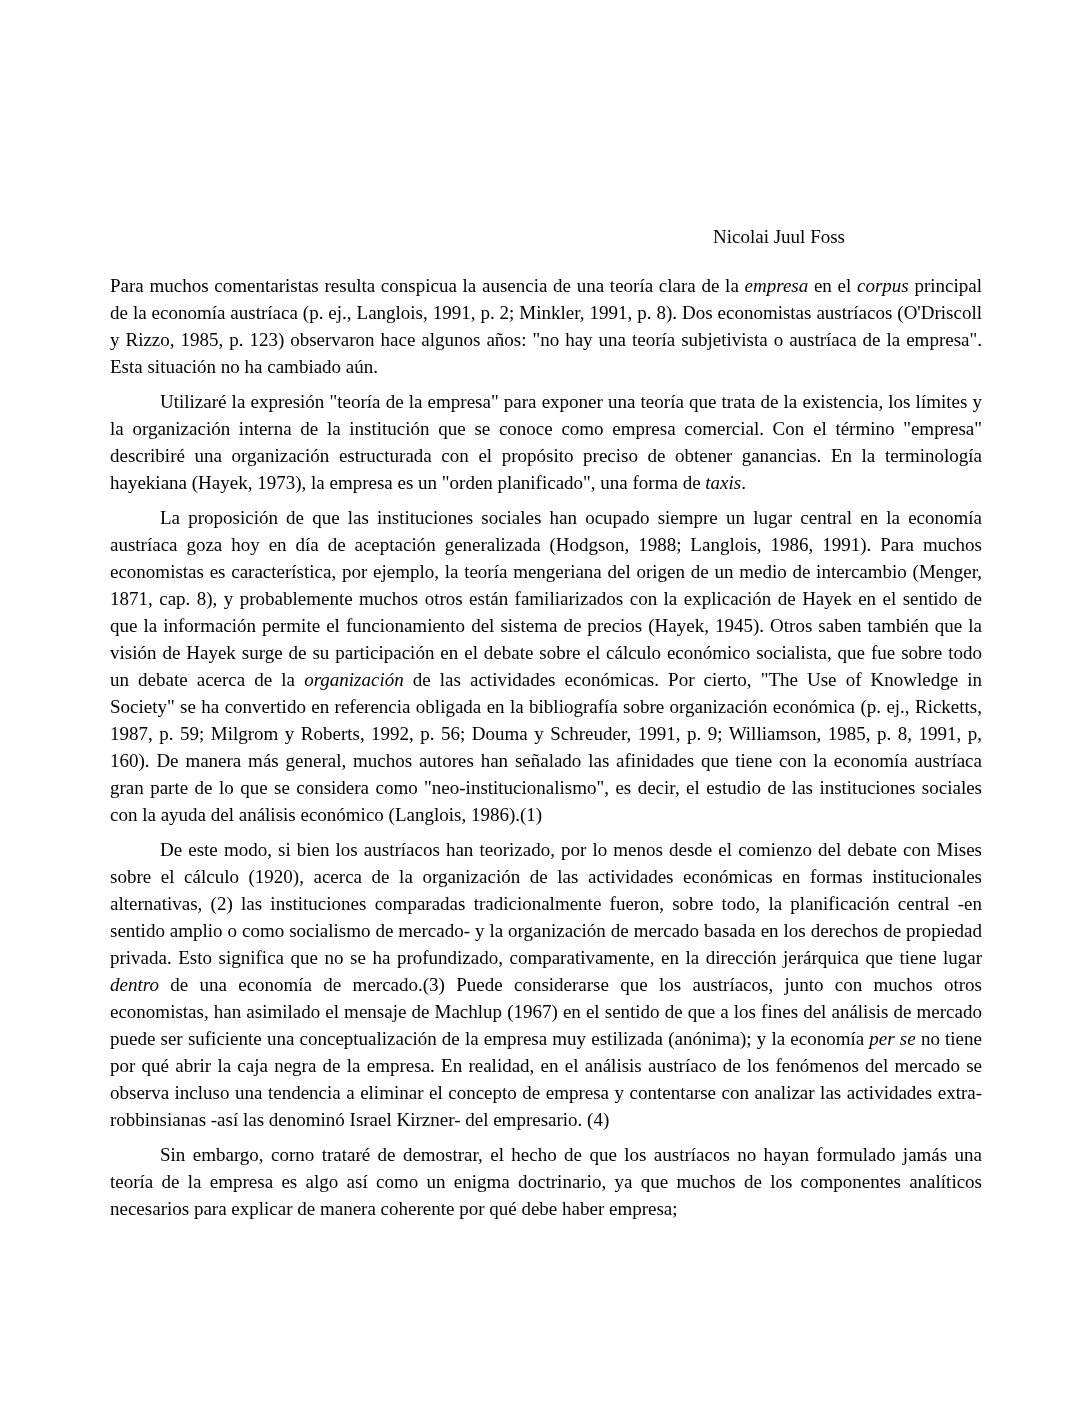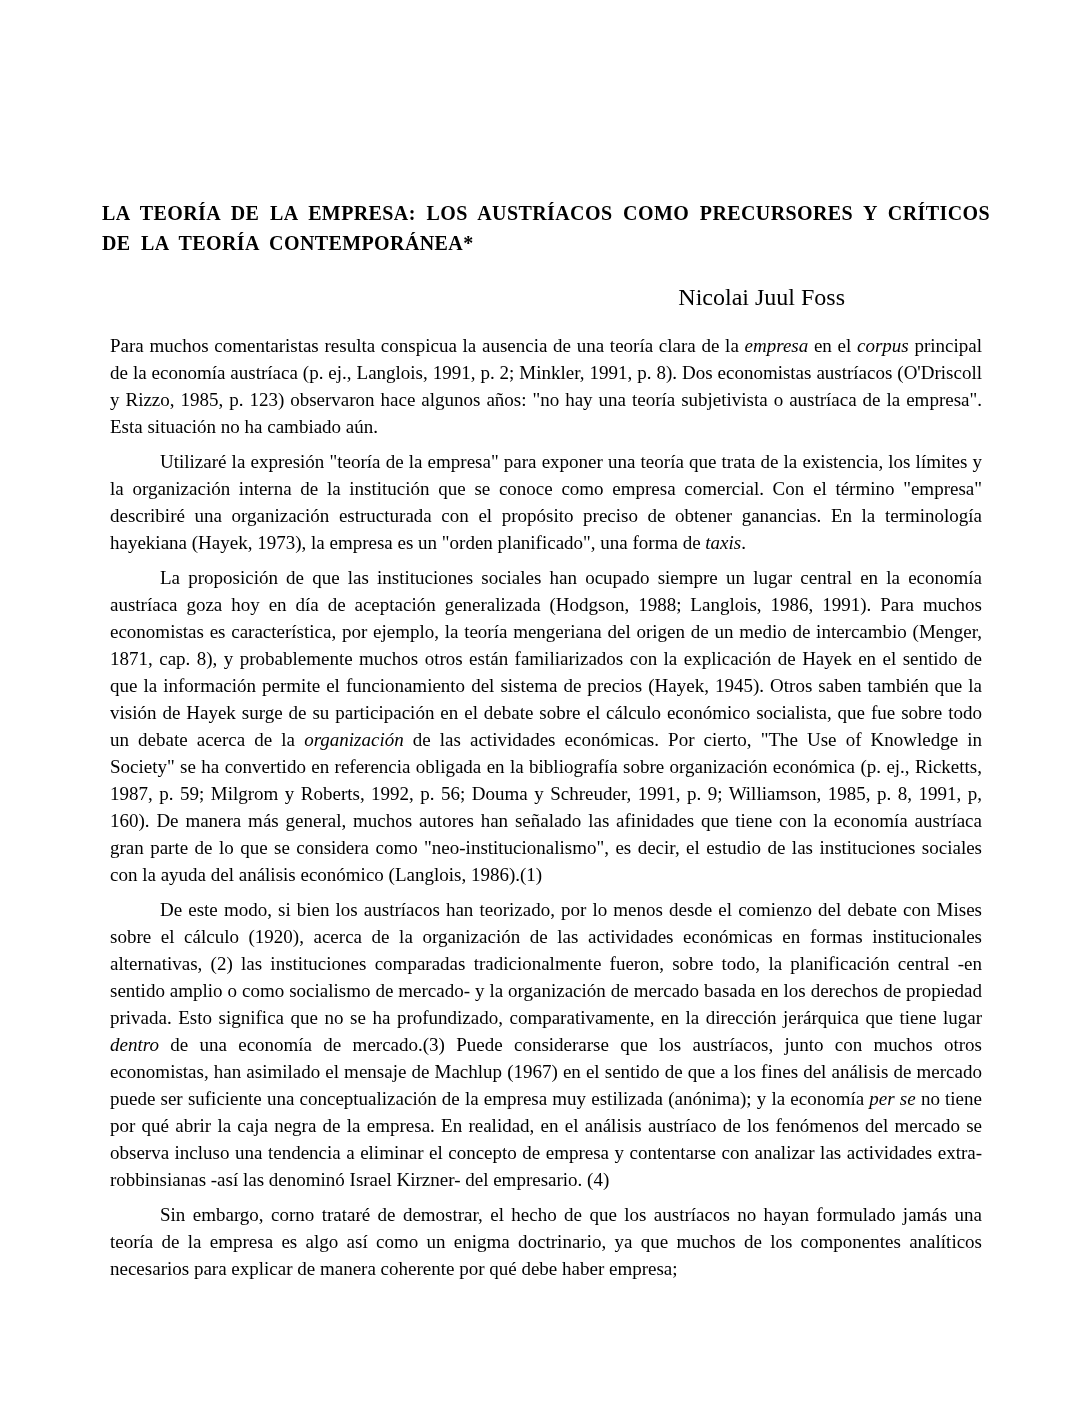--- a/index.html
+++ b/index.html
@@ -26,21 +26,21 @@
     font-size: 20px;
     font-weight: bold;
     line-height: 30px;
     text-align: justify;
     letter-spacing: 0.4px;
     word-spacing: 5px;
     margin: 0;
   }
   .author {
     margin-top: 27px;
-    font-size: 24px;
+    font-size: 19px;
     line-height: 24px;
     text-align: right;
     padding-right: 145px;
   }
   .body-text {
     margin-top: 23px;
     font-size: 19px;
     line-height: 27px;
     text-align: justify;
   }
@@ -53,21 +53,20 @@
   }
   .it {
     font-style: italic;
   }
 </style>
 </head>
 <body>
 
 <div class="page">
   <div class="content">
-    <h1 class="title">LA TEORÍA DE LA EMPRESA: LOS AUSTRÍACOS COMO PRECURSORES Y CRÍTICOS DE LA TEORÍA CONTEMPORÁNEA*</h1>
     <div class="author">Nicolai Juul Foss</div>
     <div class="body-text">
         <p><span>Para muchos comentaristas resulta conspicua la ausencia de una teoría clara de la </span><span class="it">empresa</span><span> en el </span><span class="it">corpus</span><span> principal de la economía austríaca (p. ej., Langlois, 1991, p. 2; Minkler, 1991, p. 8). Dos economistas austríacos (O'Driscoll y Rizzo, 1985, p. 123) observaron hace algunos años: "no hay una teoría subjetivista o austríaca de la empresa". Esta situación no ha cambiado aún.</span></p>
         <p class="indent"><span>Utilizaré la expresión "teoría de la empresa" para exponer una teoría que trata de la existencia, los límites y la organización interna de la institución que se conoce como empresa comercial. Con el término "empresa" describiré una organización estructurada con el propósito preciso de obtener ganancias. En la terminología hayekiana (Hayek, 1973), la empresa es un "orden planificado", una forma de </span><span class="it">taxis</span><span>.</span></p>
         <p class="indent"><span>La proposición de que las instituciones sociales han ocupado siempre un lugar central en la economía austríaca goza hoy en día de aceptación generalizada (Hodgson, 1988; Langlois, 1986, 1991). Para muchos economistas es característica, por ejemplo, la teoría mengeriana del origen de un medio de intercambio (Menger, 1871, cap. 8), y probablemente muchos otros están familiarizados con la explicación de Hayek en el sentido de que la información permite el funcionamiento del sistema de precios (Hayek, 1945). Otros saben también que la visión de Hayek surge de su participación en el debate sobre el cálculo económico socialista, que fue sobre todo un debate acerca de la </span><span class="it">organización</span><span> de las actividades económicas. Por cierto, "The Use of Knowledge in Society" se ha convertido en referencia obligada en la bibliografía sobre organización económica (p. ej., Ricketts, 1987, p. 59; Milgrom y Roberts, 1992, p. 56; Douma y Schreuder, 1991, p. 9; Williamson, 1985, p. 8, 1991, p, 160). De manera más general, muchos autores han señalado las afinidades que tiene con la economía austríaca gran parte de lo que se considera como "neo-institucionalismo", es decir, el estudio de las instituciones sociales con la ayuda del análisis económico (Langlois, 1986).(1)</span></p>
         <p class="indent"><span>De este modo, si bien los austríacos han teorizado, por lo menos desde el comienzo del debate con Mises sobre el cálculo (1920), acerca de la organización de las actividades económicas en formas institucionales alternativas, (2) las instituciones comparadas tradicionalmente fueron, sobre todo, la planificación central -en sentido amplio o como socialismo de mercado- y la organización de mercado basada en los derechos de propiedad privada. Esto significa que no se ha profundizado, comparativamente, en la dirección jerárquica que tiene lugar </span><span class="it">dentro</span><span> de una economía de mercado.(3) Puede considerarse que los austríacos, junto con muchos otros economistas, han asimilado el mensaje de Machlup (1967) en el sentido de que a los fines del análisis de mercado puede ser suficiente una conceptualización de la empresa muy estilizada (anónima); y la economía </span><span class="it">per se</span><span> no tiene por qué abrir la caja negra de la empresa. En realidad, en el análisis austríaco de los fenómenos del mercado se observa incluso una tendencia a eliminar el concepto de empresa y contentarse con analizar las actividades extra-robbinsianas -así las denominó Israel Kirzner- del empresario. (4)</span></p>
         <p class="indent"><span>Sin embargo, corno trataré de demostrar, el hecho de que los austríacos no hayan formulado jamás una teoría de la empresa es algo así como un enigma doctrinario, ya que muchos de los componentes analíticos necesarios para explicar de manera coherente por qué debe haber empresa;</span></p>
       </div>
   </div>
 </div>

